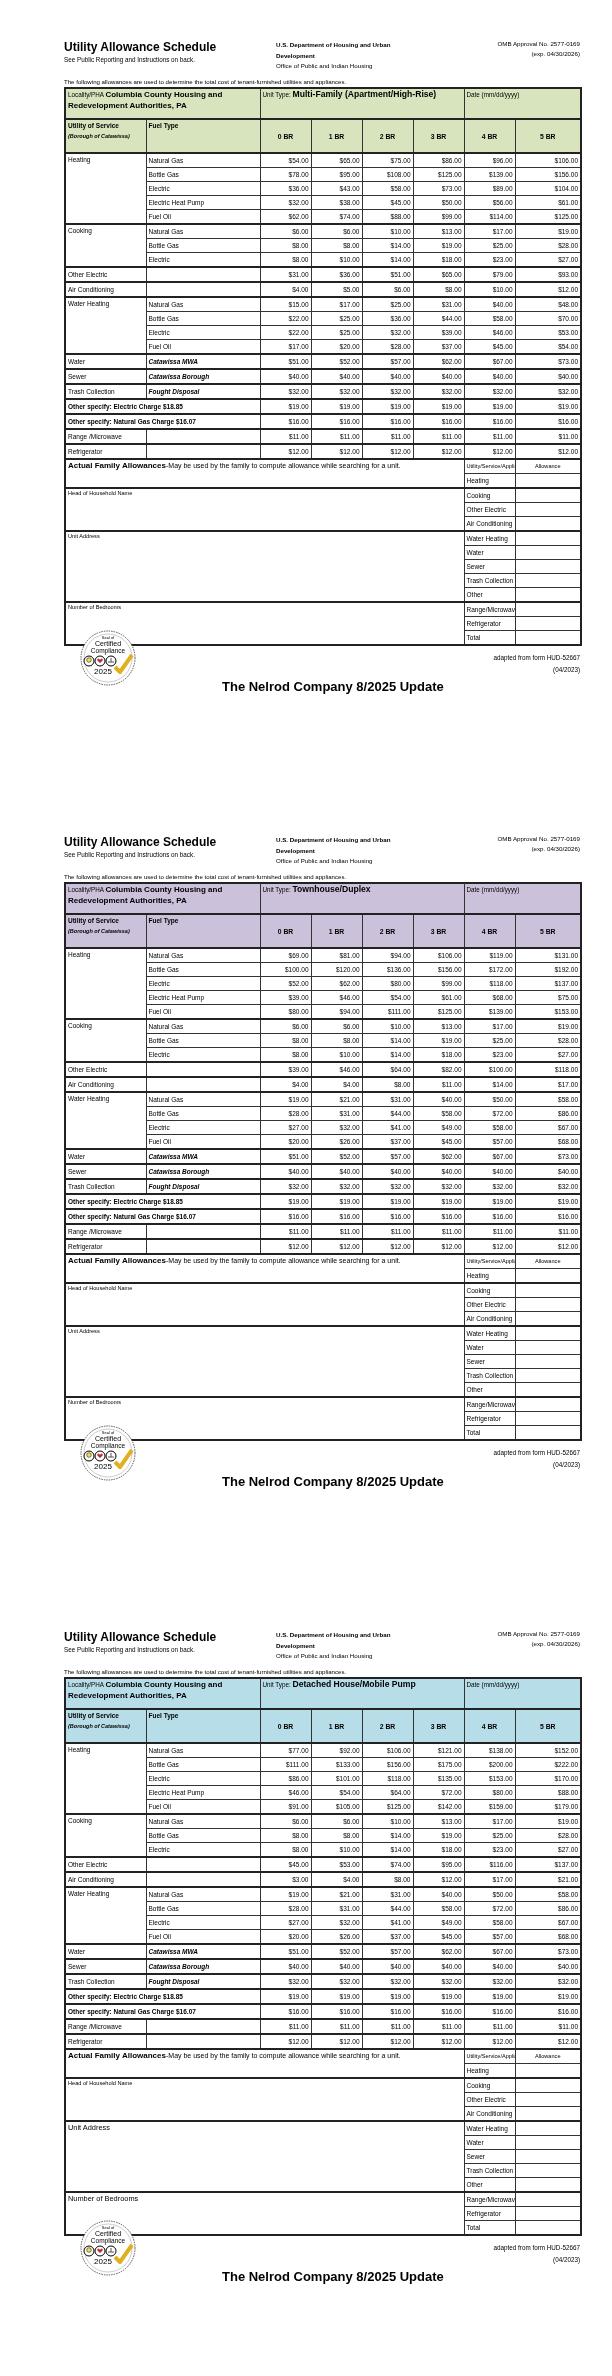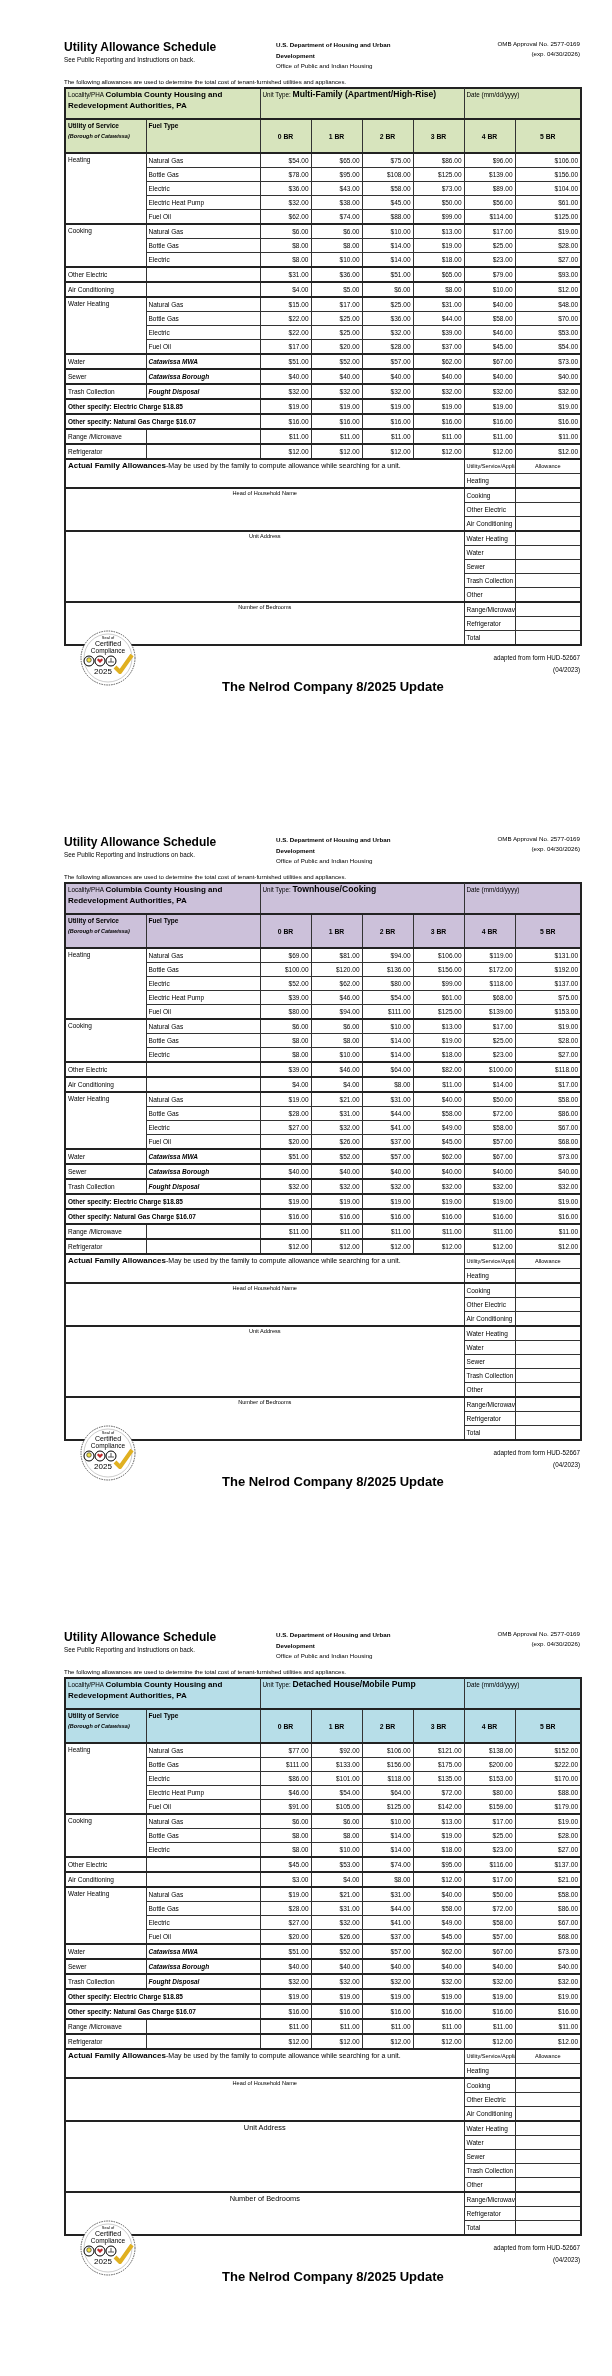--- a/index.html
+++ b/index.html
@@ -19,21 +19,21 @@
   .loc { font-size:6.3px; line-height:11px !important; vertical-align:top; white-space:normal !important; }
   .loc b { font-size:8px; }
   .unit b { font-size:8.6px; }
   .colh { font-weight:bold; text-align:center; font-size:6.8px; }
   .svc { vertical-align:top; line-height:10px !important; padding-top:1px !important; }
   .svc i { font-size:5.5px; font-weight:bold; }
   .prov { font-weight:bold; font-style:italic; }
   .bold { font-weight:bold; }
   .afa { font-size:7px; line-height:11px !important; white-space:normal !important; vertical-align:top; }
   .afa b { font-size:8px; }
-  .lbl { font-size:5.6px; vertical-align:top; line-height:9px !important;text-align:center; }
+  .lbl { font-size:5.6px; vertical-align:top; line-height:9px !important; }
   .lbl.big { font-size:7.4px; line-height:11px !important; }
   .small { font-size:5.6px; text-align:center; }
   .seal { position:absolute; left:79px; width:62px; height:62px; }
   .adapted { position:absolute; right:32px; font-size:6.3px; text-align:right; line-height:12px; }
   .nelrod { position:absolute; left:222px; font-size:13px; font-weight:bold; }
   .lc td.h { background:#d7e4bd; }
   .pu td.h { background:#ccc1da; }
   .bl td.h { background:#b7dee8; }
 </style>
 </head>
@@ -386,21 +386,21 @@
         <col style="width:51px">
           <col style="width:51px">
           <col style="width:51px">
           <col style="width:51px">
           <col style="width:51px">
           <col style="width:66px">
       </colgroup>
       <tbody>
           <tr>
             <td class="h loc" colspan="2" rowspan="2" style="height:29px"><span>Locality/PHA</span> <b>Columbia County Housing and Redevelopment Authorities, PA</b></td>
-            <td class="h loc unit" colspan="4" rowspan="2"><span>Unit Type:</span> <b>Townhouse/Cooking</b></td>
+            <td class="h loc unit" colspan="4" rowspan="2"><span>Unit Type:</span> <b>Townhouse/Duplex</b></td>
             <td class="h loc" colspan="2" rowspan="2"><span>Date (mm/dd/yyyy)</span></td>
           </tr>
           <tr></tr>
           <tr class="thick">
             <td class="h svc" style="height:31px"><b>Utility of Service</b><br><i>(Borough of Catawissa)</i></td>
             <td class="h svc"><b>Fuel Type</b></td>
             <td class="h colh">0 BR</td>
             <td class="h colh">1 BR</td>
             <td class="h colh">2 BR</td>
             <td class="h colh">3 BR</td>

